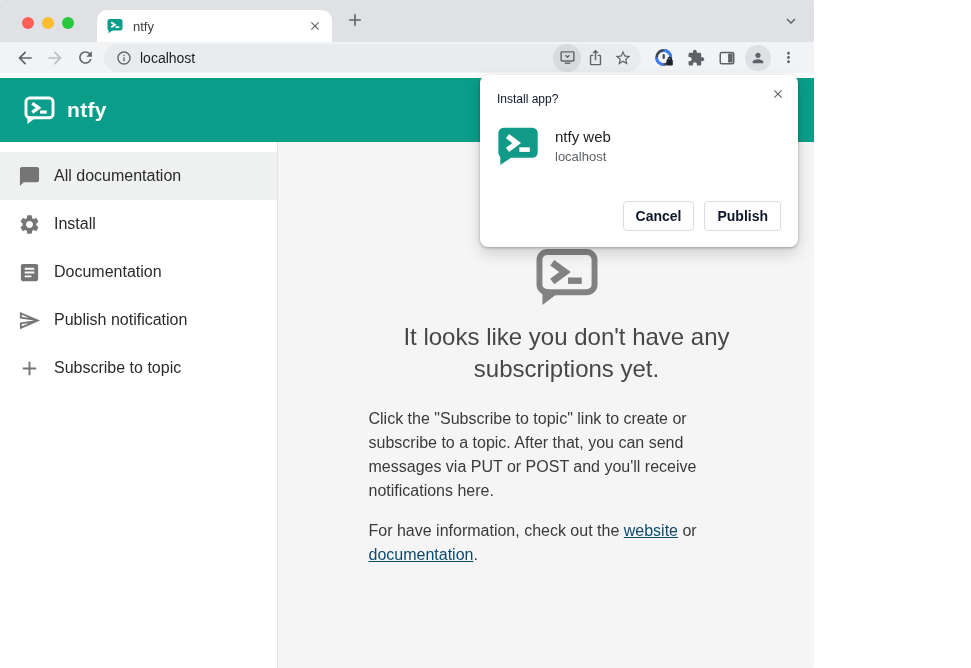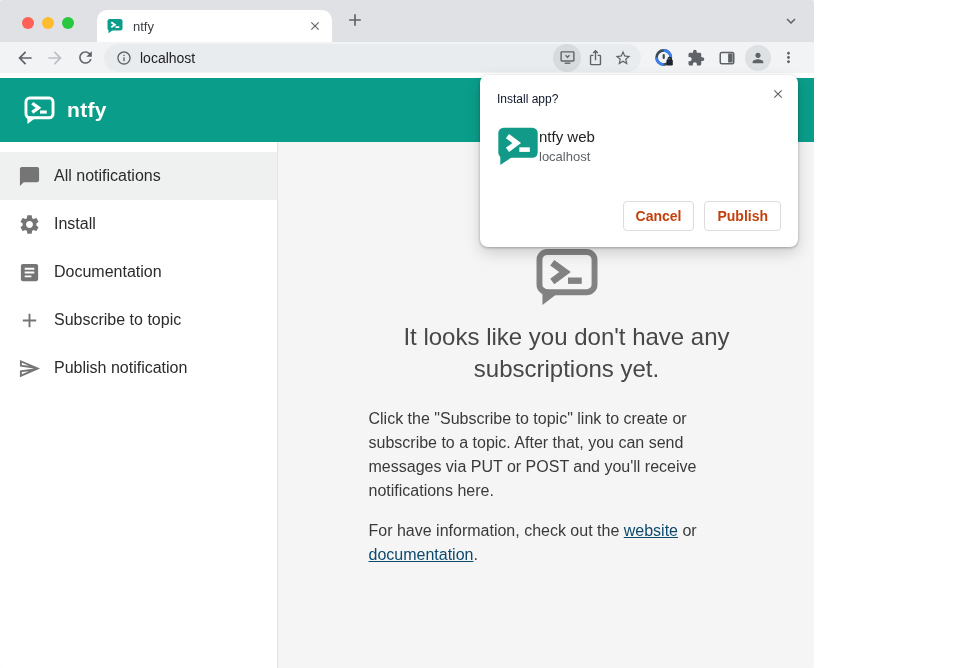--- a/index.html
+++ b/index.html
@@ -60,26 +60,26 @@
                  line-height:32px;margin:14px 0 22px;}
   .empty-p{font-size:16px;line-height:24px;color:#3a3a3a;width:348px;margin:0 0 16px;}
   .empty-p a{color:#0c4a6e;text-decoration:underline;cursor:pointer;}
 
   
   .install-popup{position:absolute;left:480px;top:75px;width:318px;height:172px;background:#fff;
                  border-radius:8px;z-index:40;box-sizing:border-box;padding:15px 17px;
                  box-shadow:0 1px 3px rgba(0,0,0,.28),0 6px 16px rgba(0,0,0,.16);}
   .popup-title{font-size:12px;color:#0f172a;margin-top:2px;}
   .popup-close{position:absolute;top:12px;right:13px;color:#5f6368;}
-  .popup-app{display:flex;margin-top:20px;align-items:flex-start;}
+  .popup-app{display:flex;margin-top:20px;gap:16px;align-items:flex-start;}
   .popup-app-name{font-size:15px;color:#202124;margin-top:2px;}
   .popup-app-origin{font-size:13px;color:#5f6368;margin-top:4px;}
   .popup-actions{position:absolute;right:17px;bottom:16px;display:flex;gap:10px;}
   .dlg-btn{min-width:68px;height:30px;border:1px solid #dadce0;border-radius:4px;background:#fff;
-           color:#c2410c;font-size:14px;font-weight:bold;font-family:"Liberation Sans",sans-serif;
+           color:#0f172a;font-size:14px;font-weight:bold;font-family:"Liberation Sans",sans-serif;
            padding:0 12px;cursor:pointer;margin-top:18px;}
 </style>
 </head>
 <body>
 
 <div class="window">
 
   <div class="tabstrip">
     <div class="traffic">
       <div class="dot red"></div>
@@ -208,53 +208,53 @@
     </span>
   </div>
 
   <div class="sidebar">
     <div class="side-item selected">
       <span class="side-icon">
         <svg viewBox="0 0 24 24" fill="currentColor" width="23" height="23">
             <path d="M20 2H4c-1.1 0-2 .9-2 2v18l4-4h14c1.1 0 2-.9 2-2V4c0-1.1-.9-2-2-2z"></path>
           </svg>
       </span>
-      <span class="side-label">All notifications</span>
+      <span class="side-label">All documentation</span>
     </div>
     <div class="side-item">
       <span class="side-icon">
         <svg viewBox="0 0 24 24" fill="currentColor" width="23" height="23">
             <path d="M19.14 12.94c.04-.3.06-.61.06-.94 0-.32-.02-.64-.07-.94l2.03-1.58c.18-.14.23-.41.12-.61l-1.92-3.32c-.12-.22-.37-.29-.59-.22l-2.39.96c-.5-.38-1.03-.7-1.62-.94l-.36-2.54c-.04-.24-.24-.41-.48-.41h-3.84c-.24 0-.43.17-.47.41l-.36 2.54c-.59.24-1.13.57-1.62.94l-2.39-.96c-.22-.08-.47 0-.59.22L2.74 8.87c-.12.21-.08.47.12.61l2.03 1.58c-.05.3-.09.63-.09.94s.02.64.07.94l-2.03 1.58c-.18.14-.23.41-.12.61l1.92 3.32c.12.22.37.29.59.22l2.39-.96c.5.38 1.03.7 1.62.94l.36 2.54c.05.24.24.41.48.41h3.84c.24 0 .44-.17.47-.41l.36-2.54c.59-.24 1.13-.56 1.62-.94l2.39.96c.22.08.47 0 .59-.22l1.92-3.32c.12-.22.07-.47-.12-.61l-2.01-1.58zM12 15.6c-1.98 0-3.6-1.62-3.6-3.6s1.62-3.6 3.6-3.6 3.6 1.62 3.6 3.6-1.62 3.6-3.6 3.6z"></path>
           </svg>
       </span>
       <span class="side-label">Install</span>
     </div>
     <div class="side-item">
       <span class="side-icon">
         <svg viewBox="0 0 24 24" fill="currentColor" width="23" height="23">
             <path d="M19 3H5c-1.1 0-2 .9-2 2v14c0 1.1.9 2 2 2h14c1.1 0 2-.9 2-2V5c0-1.1-.9-2-2-2zm-5 14H7v-2h7v2zm3-4H7v-2h10v2zm0-4H7V7h10v2z"></path>
           </svg>
       </span>
       <span class="side-label">Documentation</span>
     </div>
     <div class="side-item">
       <span class="side-icon">
         <svg viewBox="0 0 24 24" fill="currentColor" width="23" height="23">
+            <path d="M4 6.03l7.51 3.22-7.52-1 .01-2.22m7.5 8.72L4 17.97v-2.22l7.51-1M2.01 3L2 10l15 2-15 2 .01 7L23 12 2.01 3z"></path>
+          </svg>
+      </span>
+      <span class="side-label">Publish notification</span>
+    </div>
+    <div class="side-item">
+      <span class="side-icon">
+        <svg viewBox="0 0 24 24" fill="currentColor" width="23" height="23">
             <path d="M19 13h-6v6h-2v-6H5v-2h6V5h2v6h6v2z"></path>
           </svg>
       </span>
       <span class="side-label">Subscribe to topic</span>
-    </div>
-    <div class="side-item">
-      <span class="side-icon">
-        <svg viewBox="0 0 24 24" fill="currentColor" width="23" height="23">
-            <path d="M4 6.03l7.51 3.22-7.52-1 .01-2.22m7.5 8.72L4 17.97v-2.22l7.51-1M2.01 3L2 10l15 2-15 2 .01 7L23 12 2.01 3z"></path>
-          </svg>
-      </span>
-      <span class="side-label">Publish notification</span>
     </div>
   </div>
 
   <div class="main">
     <div class="empty">
       <svg class="empty-logo" width="64" height="59" viewBox="0 0 64 60">
         <rect x="4" y="4" width="56" height="41" rx="8" fill="none" stroke="currentColor" stroke-width="6"></rect>
         <path d="M7 41 L7 58 L24 45 Z" fill="currentColor"></path>
         <path d="M17 15 L30 24.5 L17 34" stroke="currentColor" stroke-width="7" fill="none"></path>
         <rect x="33" y="30" width="14" height="6.5" fill="currentColor"></rect>

